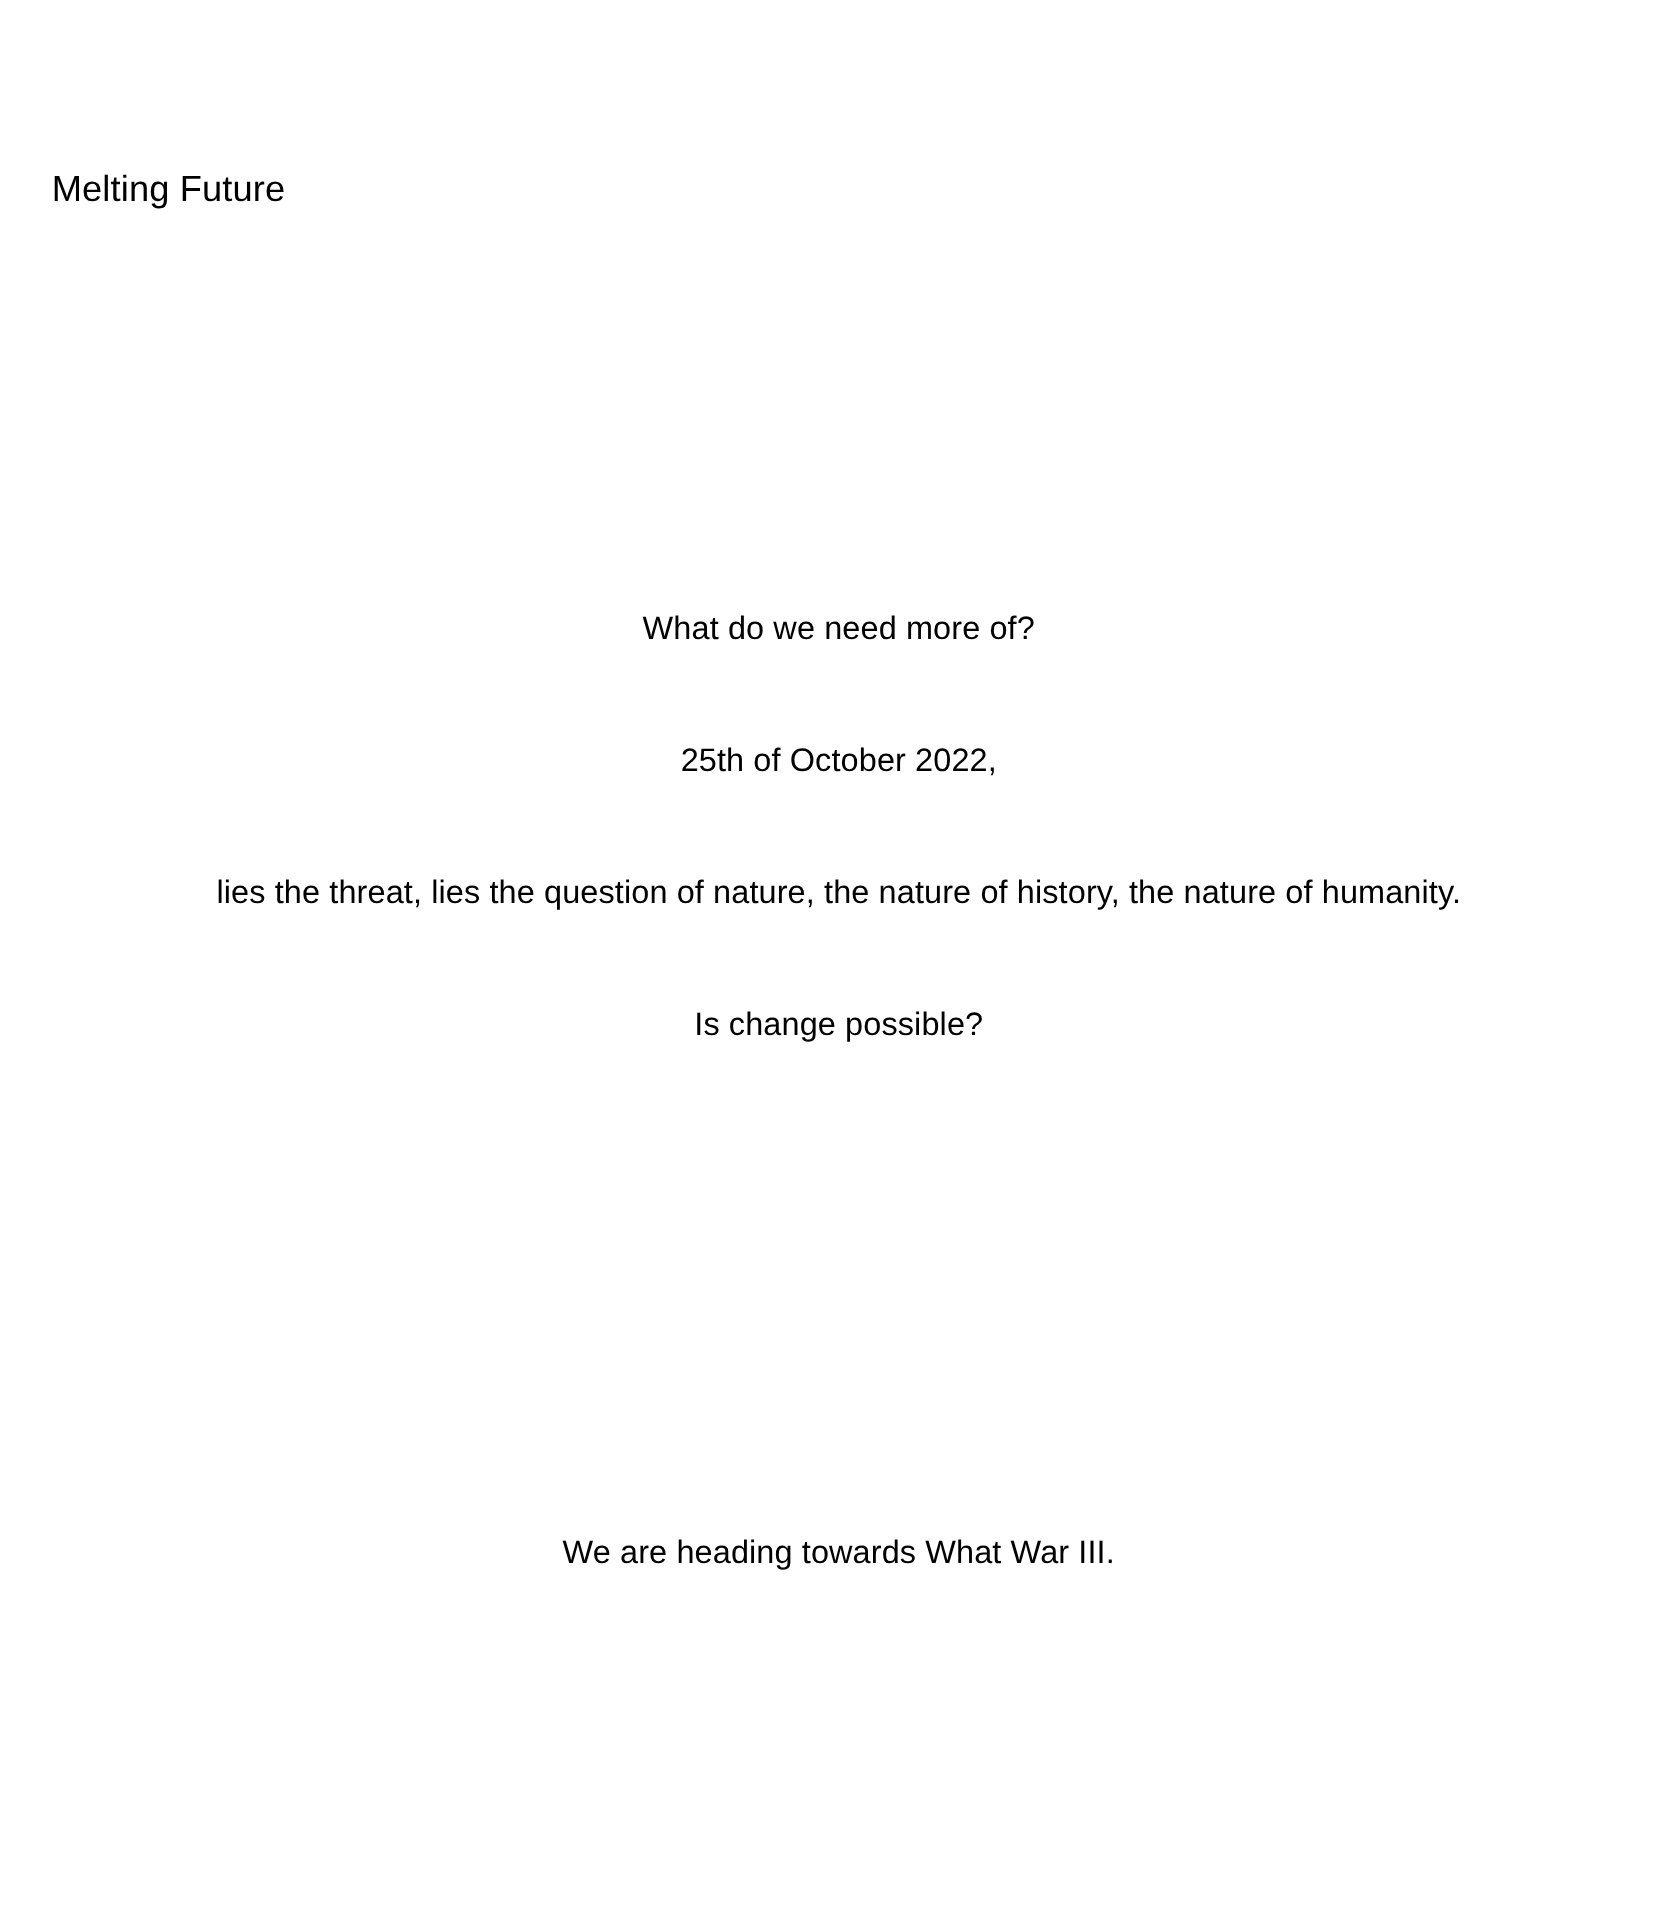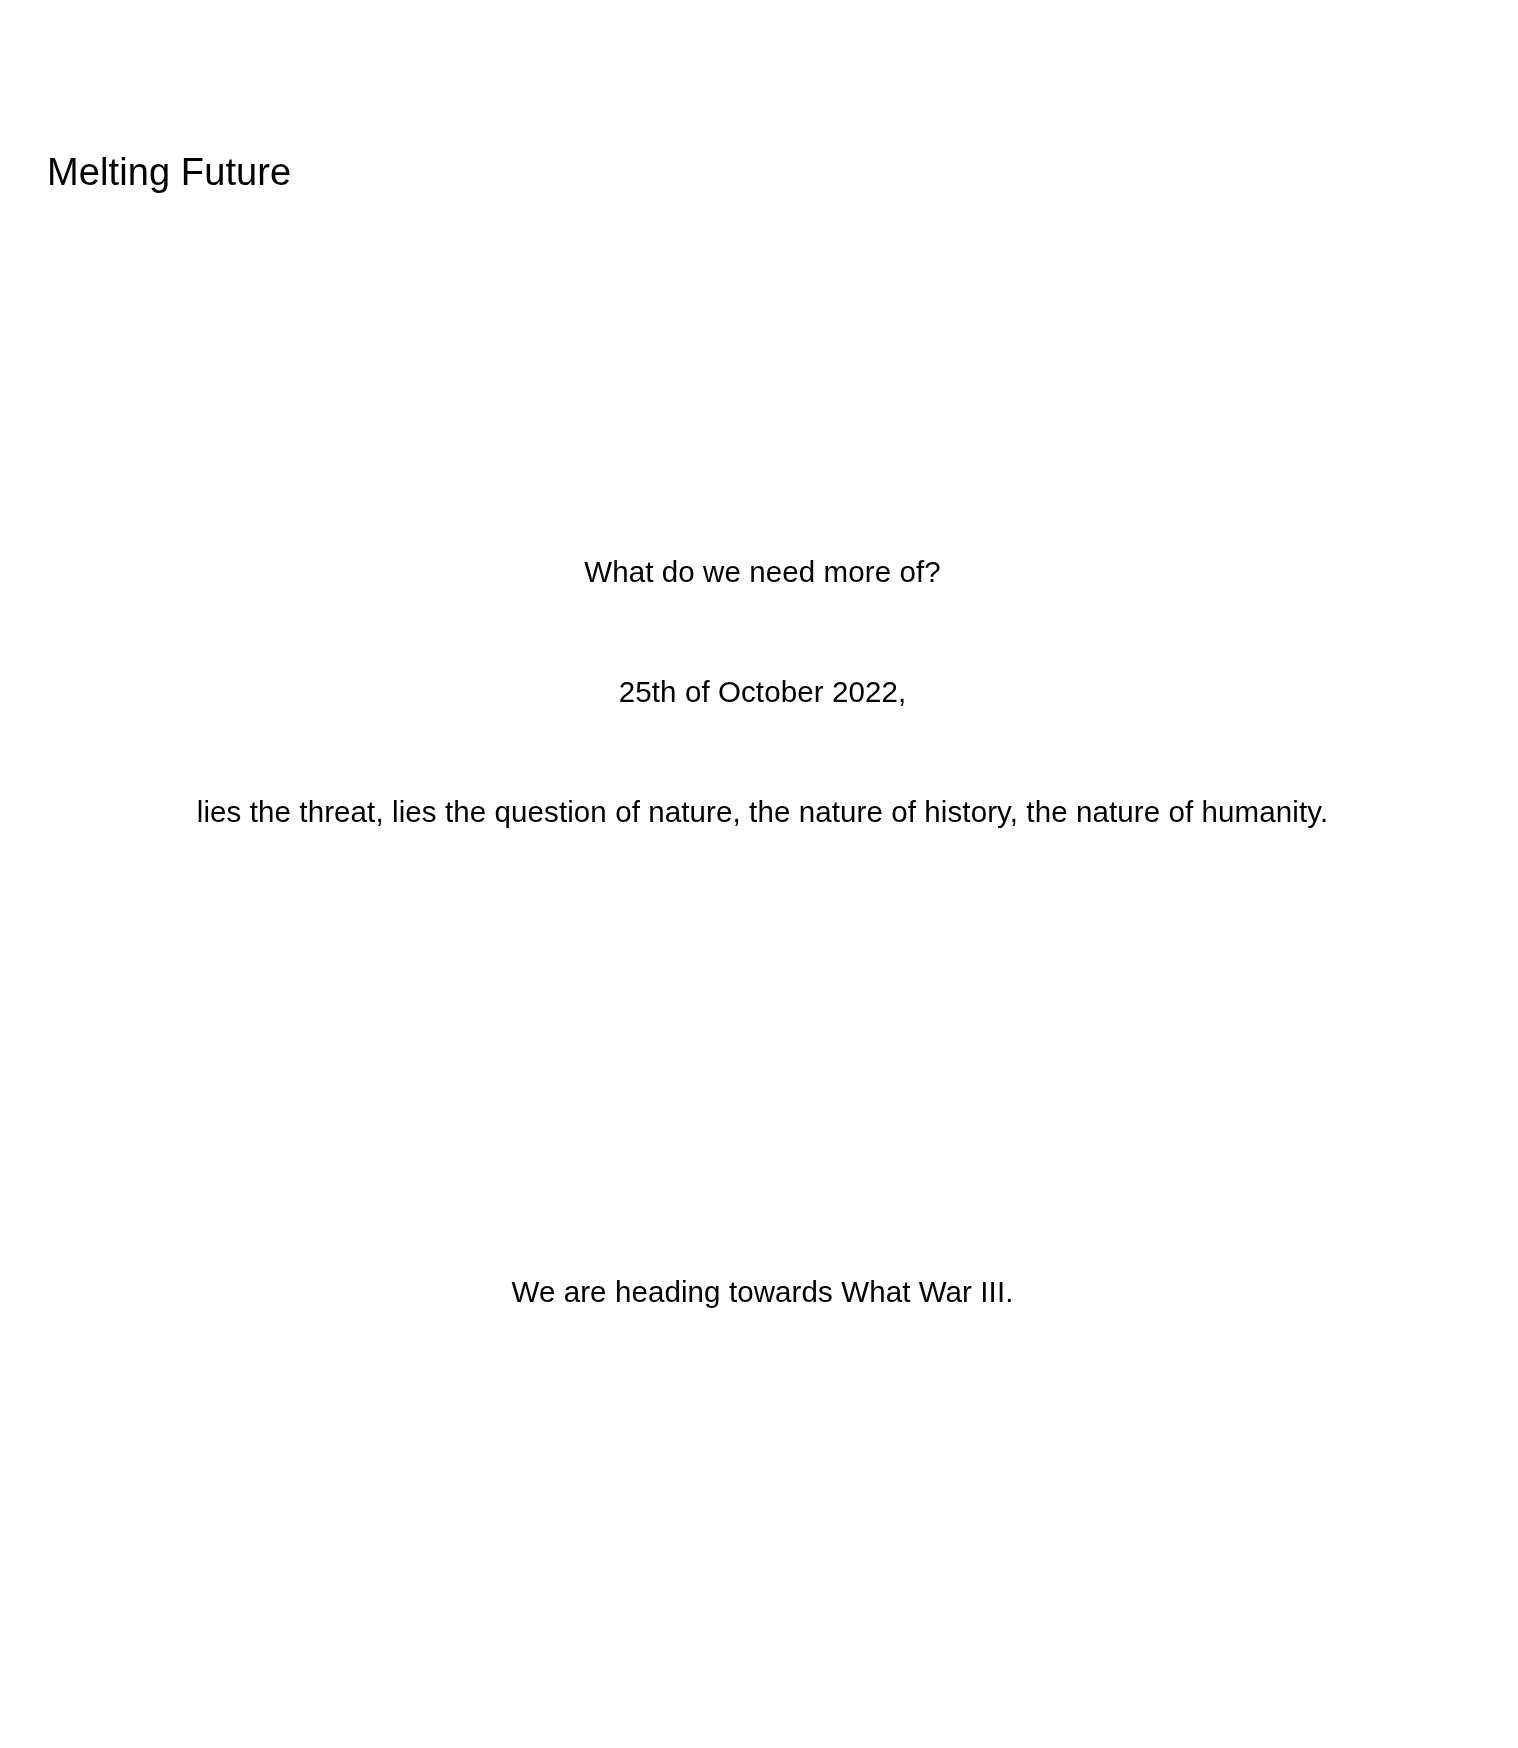--- a/index.html
+++ b/index.html
@@ -24,21 +24,21 @@
     background: #ffffff;
     overflow: hidden;
   }
   .poem {
     font-size: 29.5px;
     line-height: 40px;
     letter-spacing: 0.1px;
     white-space: pre;
   }
   .title {
-    font-size: 38px;
+    font-size: 33px;
     line-height: 40px;
     margin: 0 0 0 0;
     font-weight: normal;
     white-space: pre;
   }
   .stanza {
     margin: 0;
     padding: 0;
   }
   .gap {
@@ -58,20 +58,21 @@
   <div class="poem">
 
     <h1 class="title">Melting Future</h1>
 
     <div class="gap"></div>
 
     <div class="stanza">
       <span class="line">What do we need more of?</span>
       <span class="line">25th of October 2022,</span>
       <span class="line">lies the threat, lies the question of nature, the nature of history, the nature of humanity.</span>
+      <span class="line">Is change possible?</span>
     </div>
 
     <div class="gap"></div>
 
     <div class="stanza">
       <span class="line">We are heading towards What War III.</span>
       
       
       
     </div>

